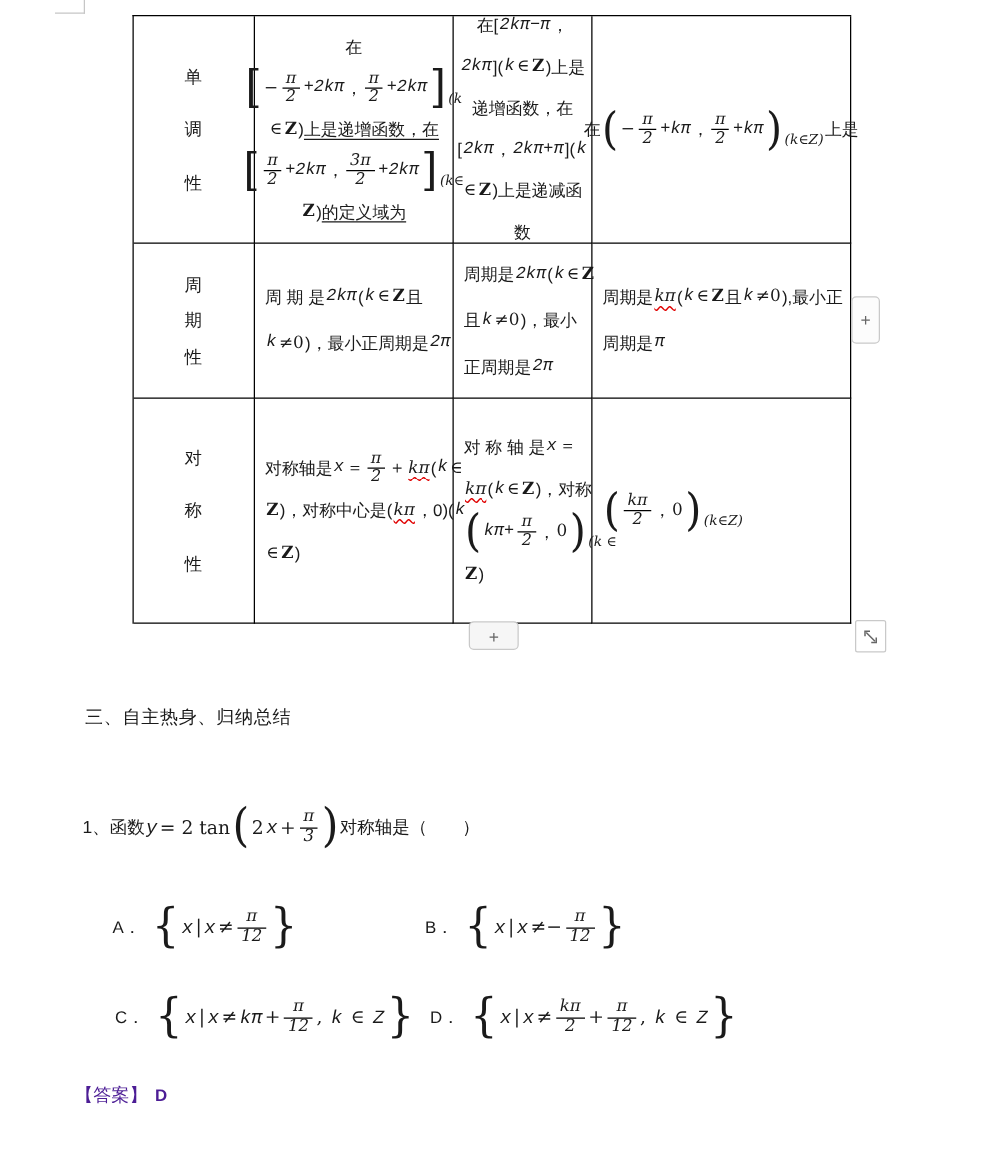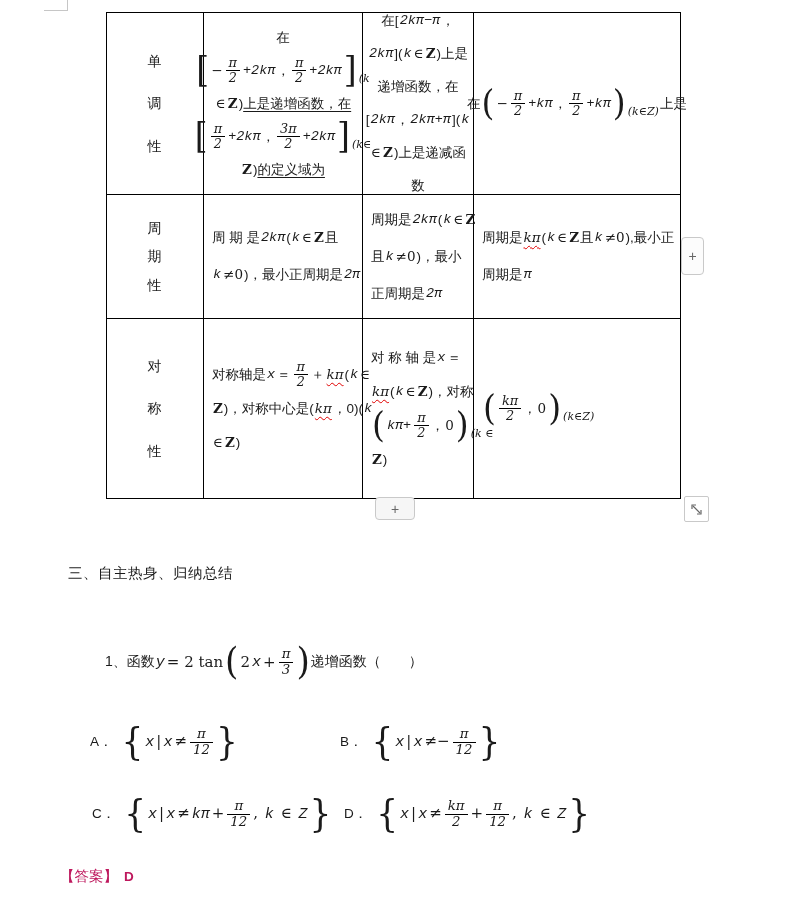--- a/index.html
+++ b/index.html
@@ -53,28 +53,28 @@
   .plus-bottom{position:absolute;left:375px;top:497px;width:38px;height:21px;
       background:#f6f6f6;border:1px solid #c9c9c9;border-radius:4px;z-index:3;
       display:flex;align-items:center;justify-content:center;font-size:14px;color:#666;cursor:pointer;}
   .expand-btn{position:absolute;left:684px;top:496px;width:23px;height:24px;
       background:#ffffff;border:1px solid #c9c9c9;border-radius:2px;z-index:3;
       display:flex;align-items:center;justify-content:center;cursor:pointer;}
 
   
   .heading{position:absolute;left:68px;top:564px;font-size:14.5px;letter-spacing:0.5px;}
   .question{position:absolute;left:66px;top:634px;height:56px;display:flex;align-items:center;
-            font-size:14px;margin-left:39px;}
+            font-size:14px;}
   .question .tk-mi,.question .tk-mr{font-size:15px;}
   .opt{position:absolute;height:56px;display:flex;align-items:center;font-size:14px;}
   .opt .tk-mi,.opt .tk-mr{font-size:15px;}
   .opt-label{margin-right:8px;font-size:13.5px;}
   #optA{left:90px;top:714px;} #optB{left:340px;top:714px;}
   #optC{left:92px;top:786px;} #optD{left:344px;top:786px;}
-  .answer{position:absolute;left:60px;top:867px;font-size:14.5px;color:#be185d;display:flex;align-items:center;}
+  .answer{position:absolute;left:60px;top:867px;font-size:14.5px;color:#4c1d95;display:flex;align-items:center;}
   .answer .ans-val{margin-left:6px;font-weight:700;font-size:13.5px;}
 </style>
 </head>
 <body>
 
 <div class="corner-h"></div>
 <div class="corner-v"></div>
 
 <div class="table">
     <div class="trow r0">
@@ -351,21 +351,21 @@
     <span class="tk-mr"> = 2 tan</span>
     <span class="tk-big">(</span>
     <span class="tk-mr">2</span>
     <span class="tk-mi">x</span>
     <span class="tk-mr">+</span>
     <span class="frac">
       <span class="fn">π</span>
       <span class="fd">3</span>
     </span>
     <span class="tk-big">)</span>
-    <span class="tk-txt">递增函数（　　）</span>
+    <span class="tk-txt">对称轴是（　　）</span>
   </div>
 
 <div class="opt" id="optA">
   <span class="opt-label">A．</span>
   <span><span class="tk-big">{</span><span class="tk-mi">x</span><span class="tk-mr">|</span><span class="tk-mi">x</span><span class="tk-mr">≠</span><span class="frac"><span class="fn">π</span><span class="fd">12</span></span><span class="tk-big">}</span></span>
 </div>
 <div class="opt" id="optB">
   <span class="opt-label">B．</span>
   <span><span class="tk-big">{</span><span class="tk-mi">x</span><span class="tk-mr">|</span><span class="tk-mi">x</span><span class="tk-mr">≠−</span><span class="frac"><span class="fn">π</span><span class="fd">12</span></span><span class="tk-big">}</span></span>
 </div>

